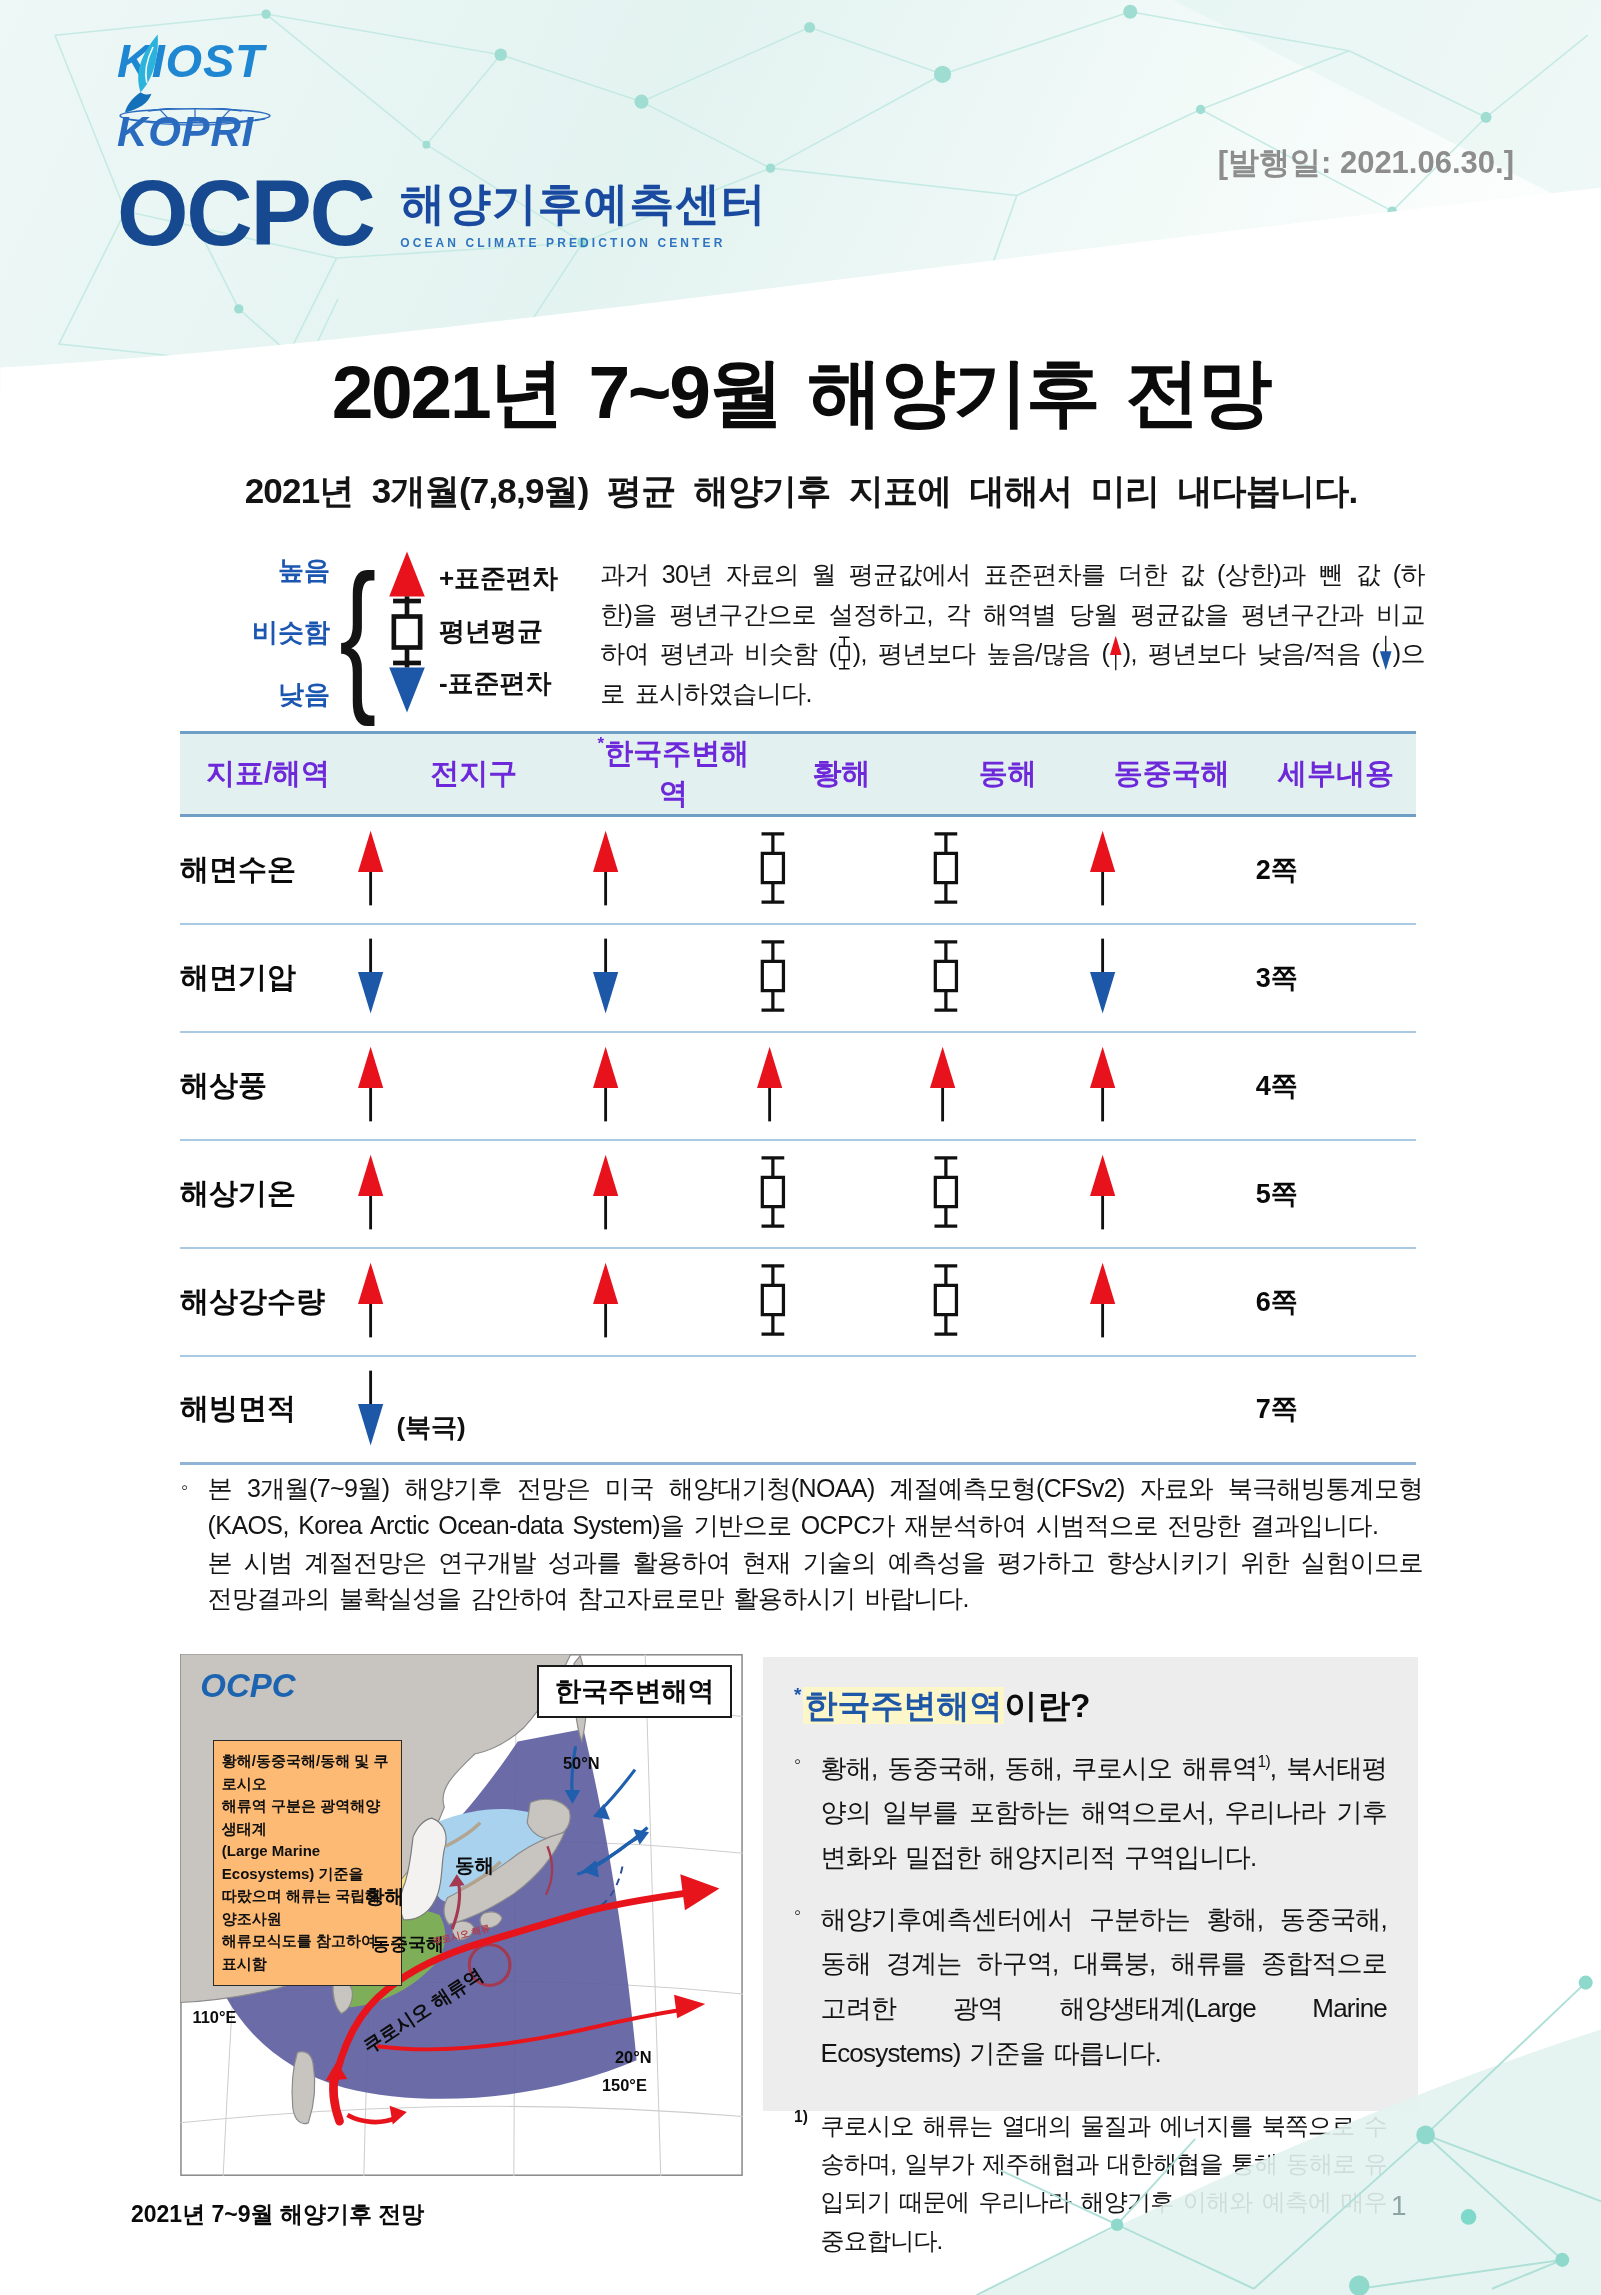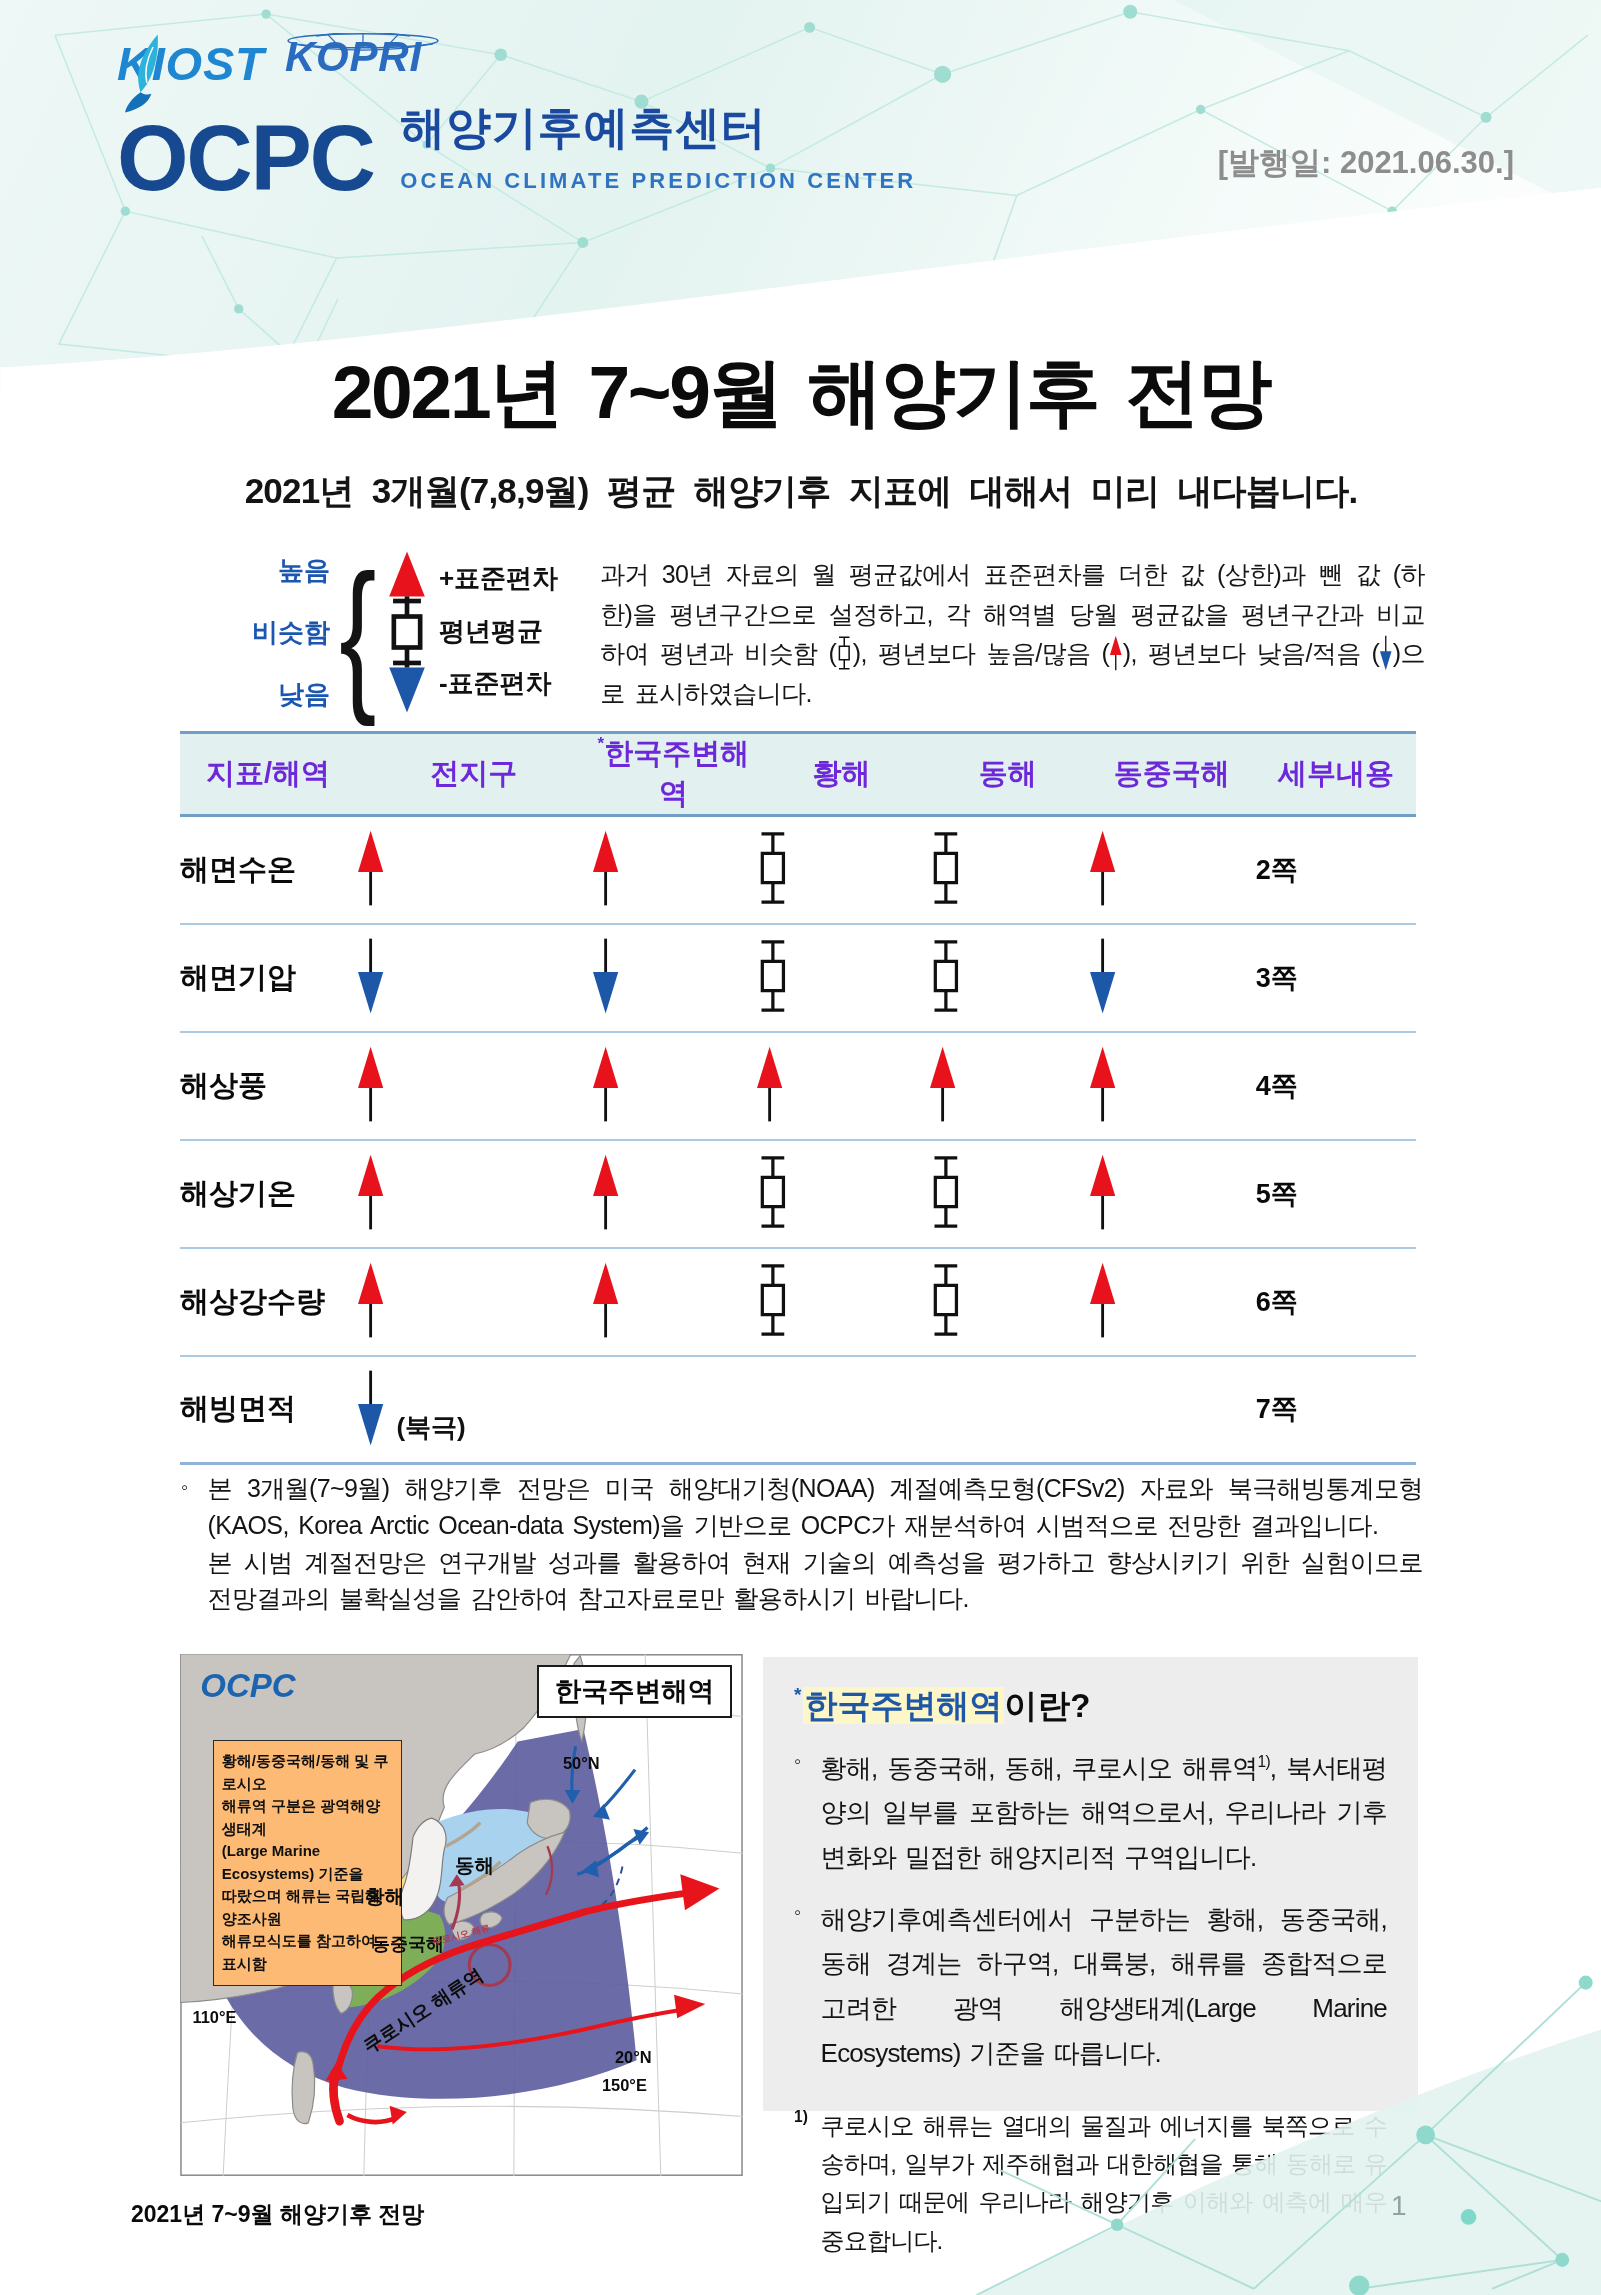--- a/index.html
+++ b/index.html
@@ -5,30 +5,30 @@
   html,body{margin:0;padding:0;background:#fff;}
   .page{
     position:relative; width:1602px; height:2295px; overflow:hidden;
     background:#ffffff; font-family:"Liberation Sans", sans-serif; color:#111;
   }
   
   .masthead{position:absolute; left:0; top:0; width:1602px; height:391px;
     background:linear-gradient(115deg,#eef8f6 0%,#e3f3f0 40%,#f2faf8 70%,#ffffff 100%);}
   .masthead svg{position:absolute; left:0; top:0;}
   .logo-area{position:absolute; left:117px; top:33px;}
-  .logo-row1{display:flex; align-items:center; gap:20.3px;}
+  .logo-row1{display:flex; align-items:flex-start; gap:20.3px;flex-direction:column;}
   .kiost{font-size:47px; font-weight:800; font-style:italic; color:#1f86d2; letter-spacing:0.8px;}
   .kopri-wrap{position:relative; padding-bottom:12.5px;}
   .kopri{font-size:42px; font-weight:800; font-style:italic; color:#2a6bbf; letter-spacing:0.8px;}
   .kopri-globe{position:absolute; left:4.7px; bottom:-4.7px;}
   .logo-row2{display:flex; align-items:flex-end; gap:26.6px; margin-top:4.7px;}
   .ocpc{font-size:92px; font-weight:800; color:#16498f; letter-spacing:-2.3px; line-height:.88;}
   .center-names{display:flex; flex-direction:column; padding-bottom:4.7px;}
   .center-kr{font-size:45px; font-weight:800; color:#1a4aa0; letter-spacing:0.8px;}
-  .center-en{font-size:22px; font-weight:700; color:#2f74c0; letter-spacing:3.1px; margin-top:10px;}
+  .center-en{font-size:12px; font-weight:700; color:#2f74c0; letter-spacing:3.1px; margin-top:2px;}
   .issue-date{position:absolute; right:88px; top:142px; font-size:31px; font-weight:700; color:#8d8d8d;}
   
   .title-block{position:absolute; left:0; top:343px; width:1602px; text-align:center;}
   .title-block h1{margin:0; font-size:75px; font-weight:800; color:#0b0b0b; letter-spacing:-2.3px; word-spacing:7.8px;}
   .subtitle{margin:23.5px 0 0 0; font-size:35px; font-weight:600; color:#141414; word-spacing:9.4px; letter-spacing:-0.8px;}
   
   .legend{position:absolute; left:228px; top:549px; width:1197px; display:flex; gap:42px; align-items:flex-start;}
   .legend-diagram{display:flex; align-items:center; flex:none;}
   .lv-col{display:flex; flex-direction:column; justify-content:space-between; height:150px; text-align:right;margin-left:24px;}
   .lv-col span{font-size:26px; font-weight:800; color:#1b57b0; line-height:1;}

